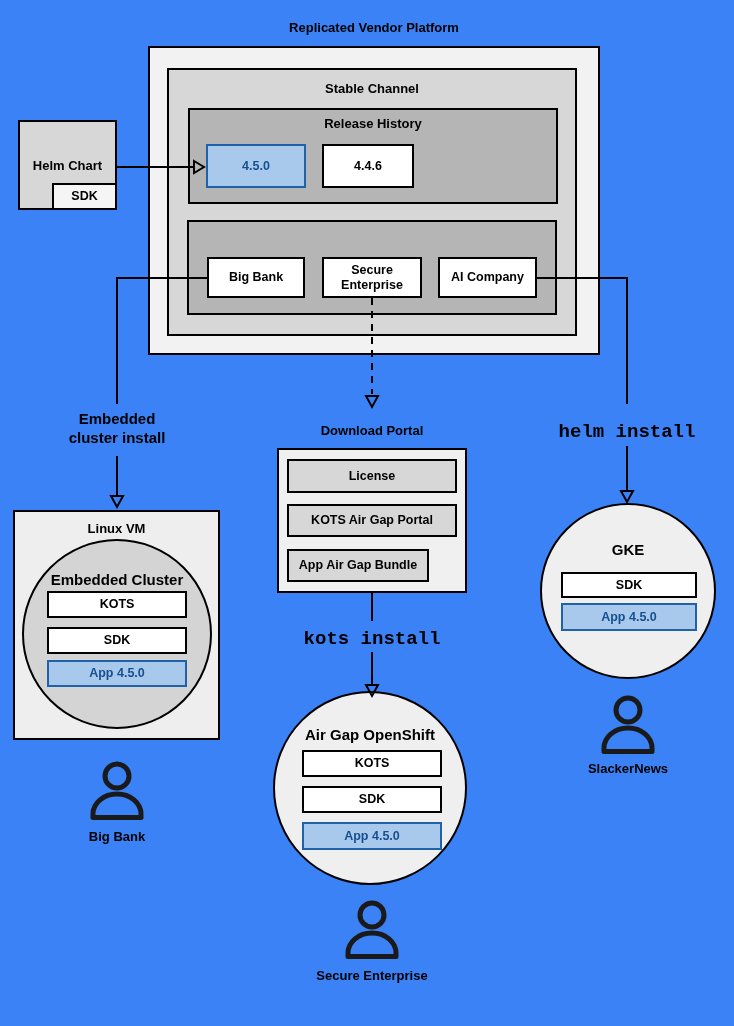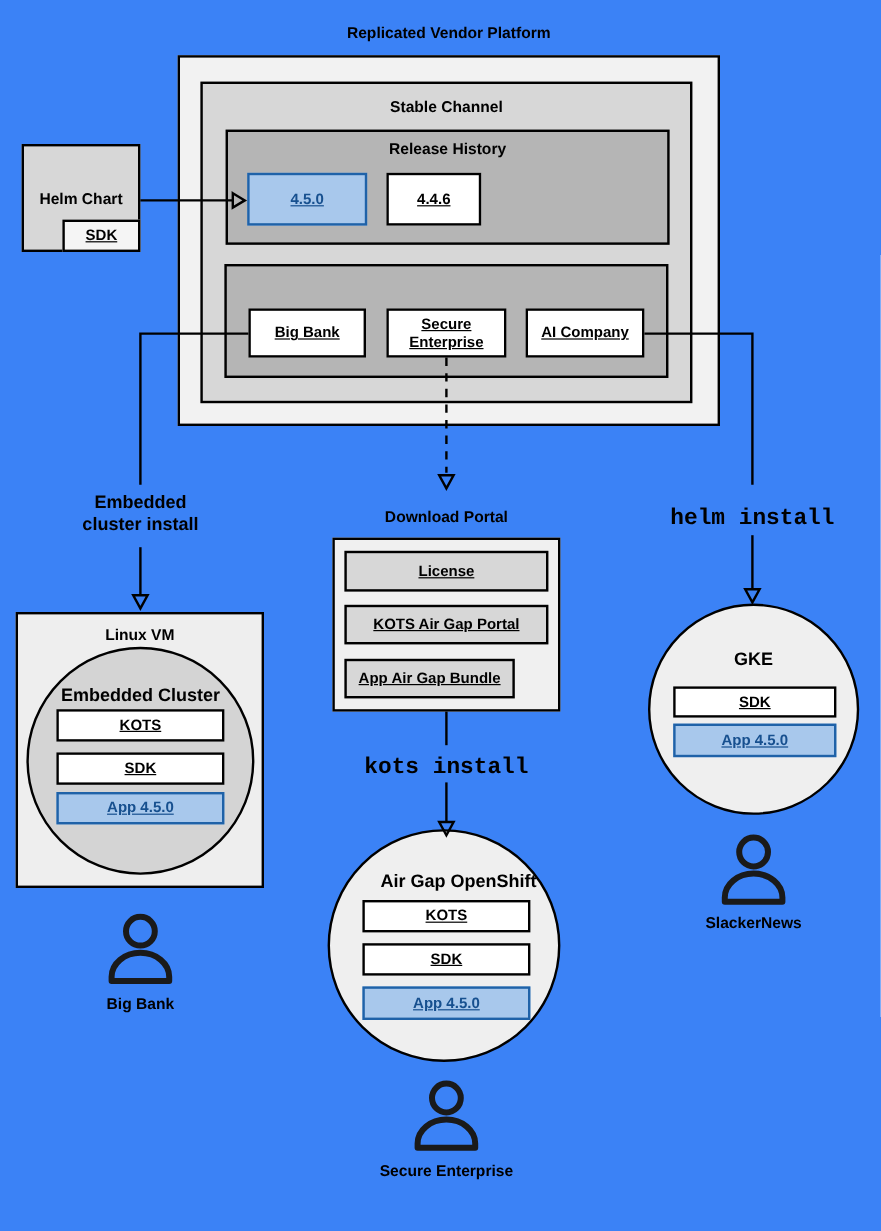--- a/index.html
+++ b/index.html
@@ -1,20 +1,20 @@
 <!DOCTYPE html>
 <html style="--highlight-fill: #a8c8ec; --highlight-border: #1f62a8; --highlight-text: #17508f;"><head>
 <meta charset="utf-8">
 <style>
   html,body{margin:0;padding:0;background:#fff;}
   .canvas{position:relative;width:734px;height:1026px;background:#3b82f6;
           font-family:"Liberation Sans",sans-serif;color:#000;overflow:hidden;}
   .box{position:absolute;box-sizing:border-box;border:2px solid #000;}
   .node{display:flex;align-items:center;justify-content:center;text-align:center;
-        font-weight:bold;font-size:12.5px;line-height:1.15;background:#fff;text-decoration:underline;}
+        font-weight:bold;font-size:12.5px;line-height:1.15;background:#fff;}
   .lbl{position:absolute;box-sizing:border-box;text-align:center;font-weight:bold;
        font-size:13px;line-height:1.25;}
   .small{font-size:15px;}
   .mono{font-family:"Liberation Mono","DejaVu Sans Mono",monospace;
         font-size:19px;font-weight:bold;white-space:nowrap;}
   .circle{border-radius:50%;}
   .hl{background:var(--highlight-fill,#a8c8ec);
       border-color:var(--highlight-border,#1f62a8);
       color:var(--highlight-text,#17508f);}
   .overlay{position:absolute;left:0;top:0;z-index:30;pointer-events:none;}
@@ -29,21 +29,21 @@
 
   <div class="box" style="left:148px;top:46px;width:452px;height:309px;background:#f2f2f2;"></div>
 
   <div class="box" style="left:167px;top:68px;width:410px;height:268px;background:#d7d7d7;"></div>
   <div class="lbl" style="left:167px;top:81px;width:410px;">Stable Channel</div>
 
   <div class="box" style="left:188px;top:108px;width:370px;height:96px;background:#b5b5b5;"></div>
   <div class="lbl" style="left:188px;top:116px;width:370px;">Release History</div>
 
   <div class="box node hl" style="left:206px;top:144px;width:100px;height:44px;">4.5.0</div>
-  <div class="box node" style="left:322px;top:144px;width:79px;height:44px;">4.4.6</div>
+  <div class="box node" style="left:322px;top:144px;width:92px;height:44px;">4.4.6</div>
 
   <div class="box" style="left:187px;top:220px;width:370px;height:95px;background:#b5b5b5;"></div>
 
   <div class="box node" style="left:207px;top:257px;width:98px;height:41px;">Big Bank</div>
   <div class="box node" style="left:322px;top:257px;width:100px;height:41px;">Secure Enterprise</div>
   <div class="box node" style="left:438px;top:257px;width:99px;height:41px;">AI Company</div>
 
   <div class="box" style="left:18px;top:120px;width:99px;height:90px;background:#d7d7d7;"></div>
   <div class="lbl" style="left:18px;top:158px;width:99px;">Helm Chart</div>
   <div class="box node" style="left:52px;top:183px;width:65px;height:27px;background:#f5f5f5;">SDK</div>
@@ -60,21 +60,21 @@
 
   <div class="box" style="left:13px;top:510px;width:207px;height:230px;background:#eeeeee;"></div>
   <div class="lbl" style="left:13px;top:521px;width:207px;">Linux VM</div>
   <div class="box circle" style="left:22px;top:539px;width:190px;height:190px;background:#d4d4d4;"></div>
   <div class="lbl small" style="left:22px;top:571px;width:190px;">Embedded Cluster</div>
   <div class="box node" style="left:47px;top:591px;width:140px;height:27px;">KOTS</div>
   <div class="box node" style="left:47px;top:627px;width:140px;height:27px;">SDK</div>
   <div class="box node hl" style="left:47px;top:660px;width:140px;height:27px;">App 4.5.0</div>
 
   <div class="box circle" style="left:273px;top:691px;width:194px;height:194px;background:#efefef;"></div>
-  <div class="lbl small" style="left:285px;top:726px;width:194px;">Air Gap OpenShift</div>
+  <div class="lbl small" style="left:273px;top:726px;width:194px;">Air Gap OpenShift</div>
   <div class="box node" style="left:302px;top:750px;width:140px;height:27px;">KOTS</div>
   <div class="box node" style="left:302px;top:786px;width:140px;height:27px;">SDK</div>
   <div class="box node hl" style="left:302px;top:822px;width:140px;height:28px;">App 4.5.0</div>
 
   <div class="box circle" style="left:540px;top:503px;width:176px;height:176px;background:#efefef;"></div>
   <div class="lbl small" style="left:540px;top:541px;width:176px;">GKE</div>
   <div class="box node" style="left:561px;top:572px;width:136px;height:26px;">SDK</div>
   <div class="box node hl" style="left:561px;top:603px;width:136px;height:28px;">App 4.5.0</div>
 
   <svg class="person" style="left:89px;top:761px;" width="56" height="60" viewBox="0 0 56 60">

